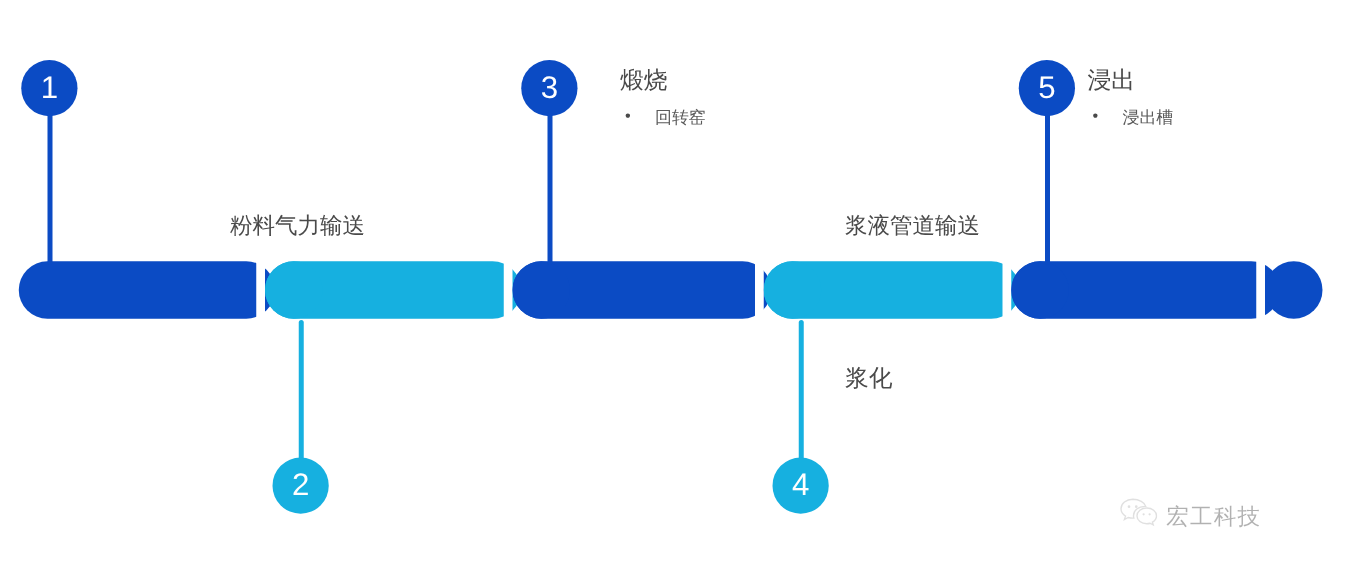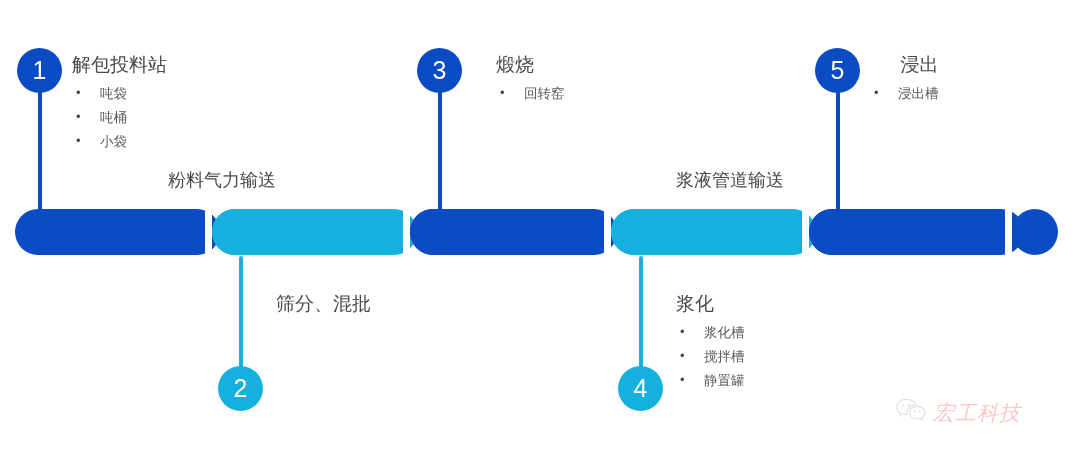--- a/index.html
+++ b/index.html
@@ -102,25 +102,24 @@
 
   
   .watermark {
     position: absolute;
     display: flex;
     align-items: center;
     gap: 7px;
     opacity: 0.30;
   }
   .watermark .wm-text {
-    font-size: 21px;
-    color: #ef4444;
+    font-size: 18px;
+    color: #000000;
     letter-spacing: 1px;
     white-space: nowrap;
-    font-style: italic;
   }
 </style>
 </head>
 <body>
 
 <div id="canvas">
 
   <div class="bar-wrap">
 
     <div class="seg" style="left:15px; width:205px; background:#0B4BC4;"></div>
@@ -140,65 +139,51 @@
     <div class="white-gap" style="left:604px;"></div>
     <div class="white-gap" style="left:802px;"></div>
     <div class="white-gap" style="left:1005px;"></div>
 
     <div class="seg-cap" style="left:212px; background:#16B0E0;"></div>
     <div class="seg-cap" style="left:410px; background:#0B4BC4;"></div>
     <div class="seg-cap" style="left:611px; background:#16B0E0;"></div>
     <div class="seg-cap" style="left:809px; background:#0B4BC4;"></div>
   </div>
 
-  <div class="transport-label" style="left:168px; top:171px;">粉料气力输送</div>
+  <div class="transport-label" style="left:184px; top:171px;">粉料气力输送</div>
   <div class="transport-label" style="left:676px; top:171px;">浆液管道输送</div>
 
   <div class="marker-stem" style="left:38px; top:78px; height:134px; background:#0B4BC4;"></div>
   <div class="marker-circle" style="left:17px; top:48px; background:#0B4BC4;">1</div>
-  <div class="step-text" style="left:72px; top:53px;">
-    <div class="step-title">解包投料站</div>
-    <ul class="bullets">
-      <li>吨袋</li>
-      <li>吨桶</li>
-      <li>小袋</li>
-    </ul>
-  </div>
 
   <div class="marker-stem" style="left:239px; top:256px; height:118px; background:#16B0E0;"></div>
   <div class="marker-circle" style="left:218px; top:366px; background:#16B0E0;">2</div>
   <div class="step-text" style="left:276px; top:292px;">
-    <div class="step-title">筛分、混批</div>
     <ul class="bullets">
     </ul>
   </div>
 
   <div class="marker-stem" style="left:438px; top:78px; height:134px; background:#0B4BC4;"></div>
   <div class="marker-circle" style="left:417px; top:48px; background:#0B4BC4;">3</div>
   <div class="step-text" style="left:496px; top:53px;">
     <div class="step-title">煅烧</div>
     <ul class="bullets">
       <li>回转窑</li>
     </ul>
   </div>
 
   <div class="marker-stem" style="left:639px; top:256px; height:122px; background:#16B0E0;"></div>
   <div class="marker-circle" style="left:618px; top:366px; background:#16B0E0;">4</div>
   <div class="step-text" style="left:676px; top:292px;">
     <div class="step-title">浆化</div>
-    <ul class="bullets">
-      <li>浆化槽</li>
-      <li>搅拌槽</li>
-      <li>静置罐</li>
-    </ul>
   </div>
 
   <div class="marker-stem" style="left:836px; top:78px; height:134px; background:#0B4BC4;"></div>
   <div class="marker-circle" style="left:815px; top:48px; background:#0B4BC4;">5</div>
-  <div class="step-text" style="left:870px; top:53px;text-align:right;">
+  <div class="step-text" style="left:870px; top:53px;">
     <div class="step-title">浸出</div>
     <ul class="bullets">
       <li>浸出槽</li>
     </ul>
   </div>
 
   <div class="watermark" style="left:896px; top:398px;">
     <span style="display:inline-block;">
       <svg width="30" height="25" viewBox="0 0 30 25" xmlns="http://www.w3.org/2000/svg">
         <path d="M10.2 1.4C5.0 1.4 0.8 4.8 0.8 9.0c0 2.4 1.4 4.5 3.6 5.9l-0.9 2.7 3.1-1.6c1.1 0.3 2.3 0.5 3.6 0.5 0.3 0 0.6 0 0.9 0 -0.2-0.6-0.3-1.3-0.3-2 0-4.1 4.0-7.4 8.9-7.4 0.3 0 0.6 0 0.9 0C19.7 4.0 15.4 1.4 10.2 1.4z" fill="none" stroke="#9a9a9a" stroke-width="1.1"></path>

